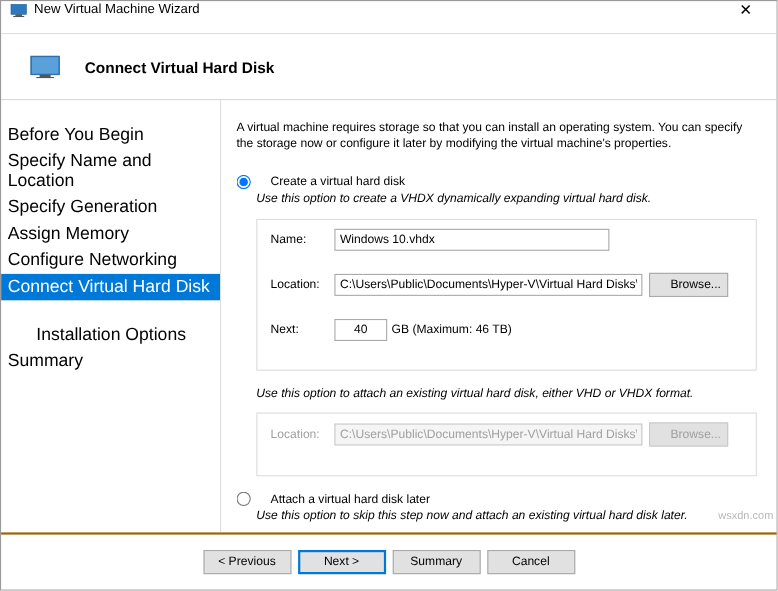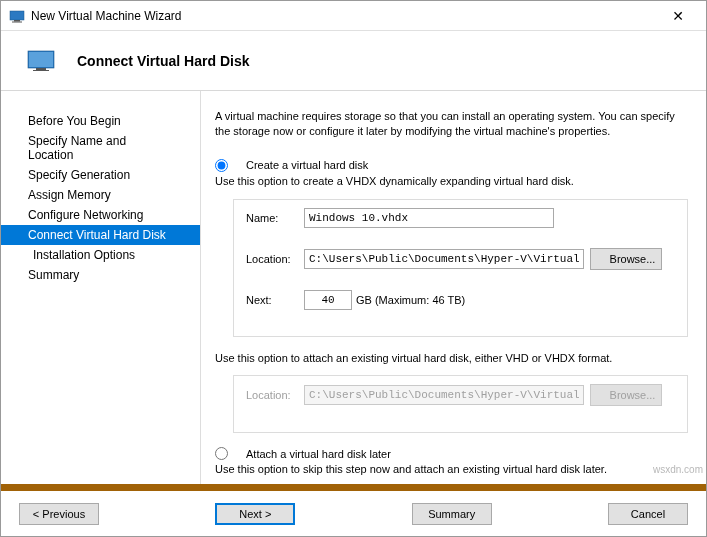--- a/index.html
+++ b/index.html
@@ -20,21 +20,21 @@
       width: 707px;
       height: 537px;
       border: 1px solid #999;
       background: #fff;
       display: flex;
       flex-direction: column;
     }
     .titlebar {
       height: 30px;
       display: flex;
-      align-items: center;
+      align-items: flex-start;
       padding: 0 8px;
       border-bottom: 1px solid #e0e0e0;
     }
     .titlebar .icon {
       width: 16px;
       height: 16px;
       margin-right: 6px;
       display: inline-block;
     }
     .titlebar .title {
@@ -73,31 +73,32 @@
       flex: 1;
       overflow: hidden;
     }
     .nav {
       width: 200px;
       border-right: 1px solid #ddd;
       padding: 20px 0 0 0;
     }
     .nav-item {
       display: block;
-      padding: 3px 27px;
-      font-size: 12px;
+      padding: 3px 6px;
+      font-size: 16px;
       color: #000;
       cursor: pointer;
     }
     .nav-item.selected {
       background: #0078d7;
       color: #fff;
     }
     .nav-item.child {
       padding-left: 32px;
+      margin-top: 20px;
     }
     .content {
       flex: 1;
       padding: 18px 18px 0 14px;
       font-size: 11px;
     }
     .intro {
       margin-bottom: 20px;
       line-height: 1.35;
     }
@@ -107,43 +108,45 @@
     .opt-head {
       display: flex;
       align-items: center;
       margin-bottom: 2px;
       gap: 12px;
     }
     .opt-head input[type=radio] {
       margin-right: 6px;
     }
     .opt-sub {
+      margin-left: 18px;
       margin-bottom: 10px;
       line-height: 1.35;
+      font-style: italic;
     }
     .fieldset {
       border: 1px solid #dcdcdc;
       margin-left: 18px;
       padding: 8px 12px 6px 12px;
       margin-bottom: 8px;
     }
     .fieldset.disabled {
       color: #a0a0a0;
     }
     .row {
       display: flex;
       align-items: center;
       margin-bottom: 20px;
     }
     .row .label {
       width: 58px;
     }
     .row input[type=text] {
       font-size: 11px;
-      font-family: Liberation Mono, monospace;
+      font-family: Liberation Sans, sans-serif;
       border: 1px solid #a9a9a9;
       height: 20px;
       padding: 1px 4px;
     }
     .row input[type=text]:disabled {
       background: #f5f5f5;
       color: #a0a0a0;
       border-color: #c9c9c9;
     }
     .btn-browse {
@@ -160,24 +163,24 @@
     .btn-browse:disabled {
       color: #a0a0a0;
       border-color: #c9c9c9;
       cursor: default;
     }
     .size-suffix {
       margin-left: 4px;
     }
     .footer {
       height: 52px;
-      border-top: 7px solid #a16207;
-      display: flex;
-      align-items: center;
-      justify-content: space-between;
+      border-top: 2px solid #a16207;
+      display: flex;
+      align-items: center;
+      justify-content: center;
       padding: 0 18px;
       gap: 6px;
     }
     .footer button {
       width: 80px;
       height: 22px;
       font-size: 11px;
       font-family: inherit;
       border: 1px solid #a9a9a9;
       background: #e1e1e1;

